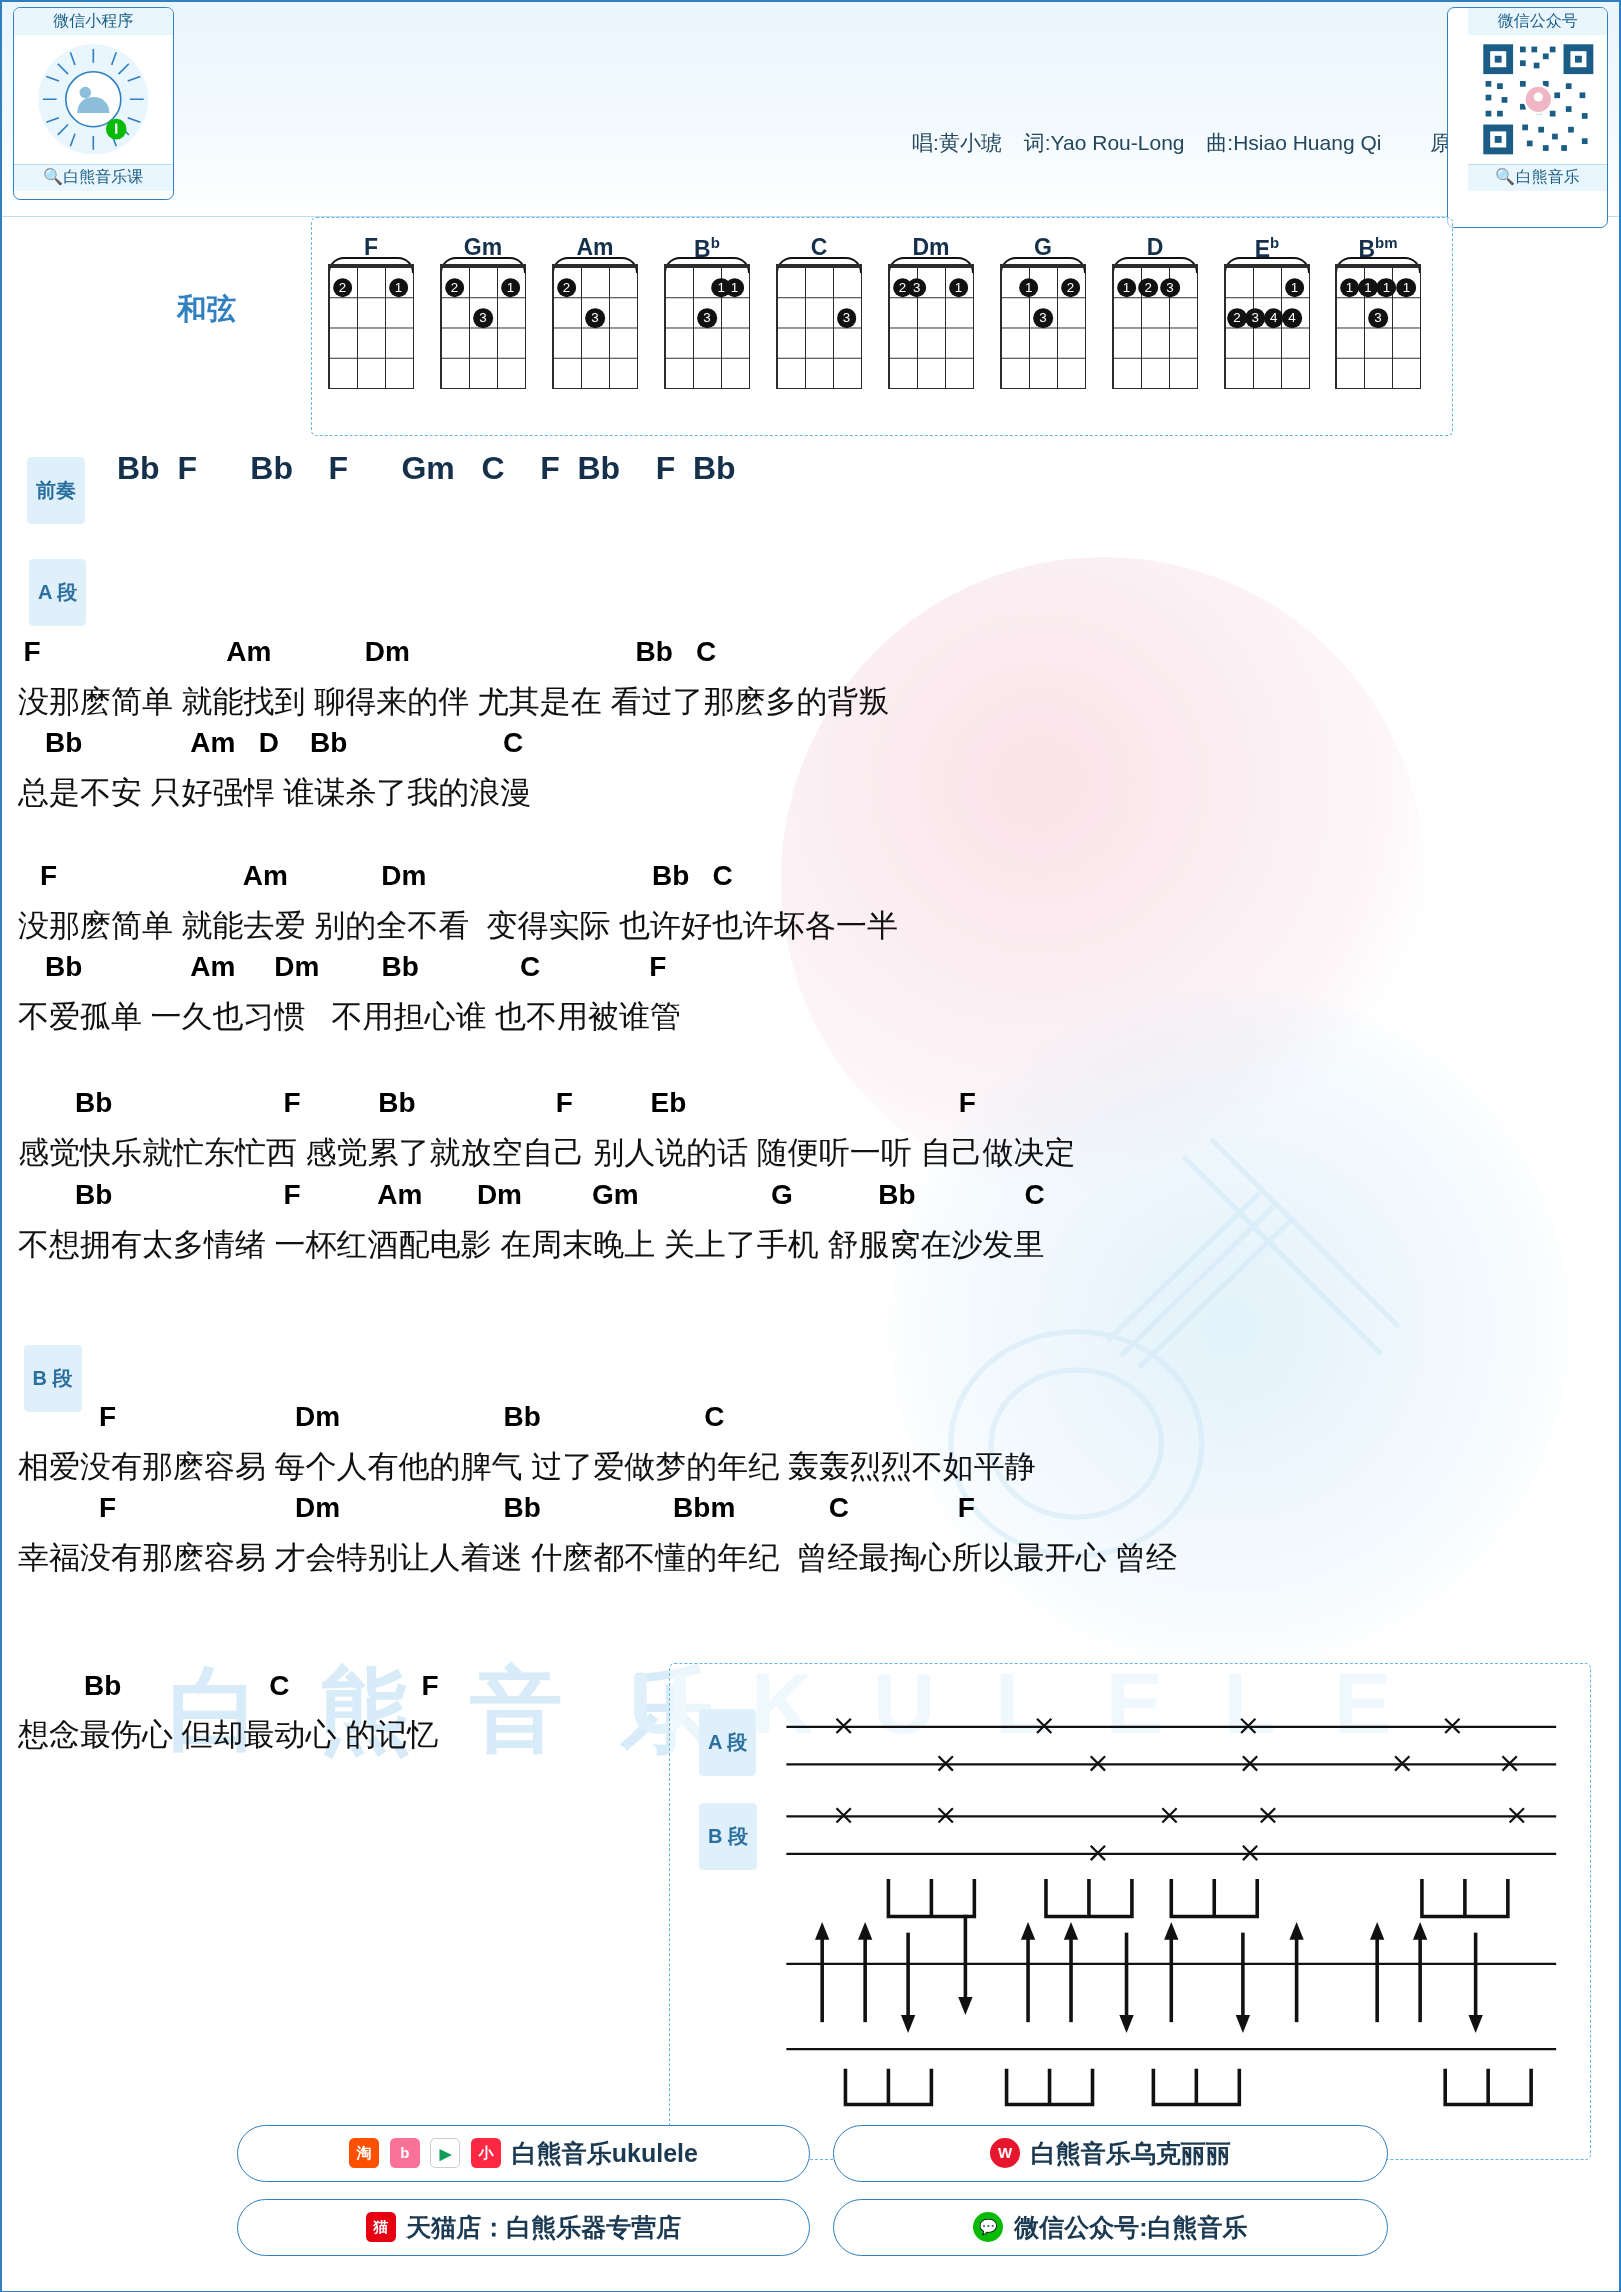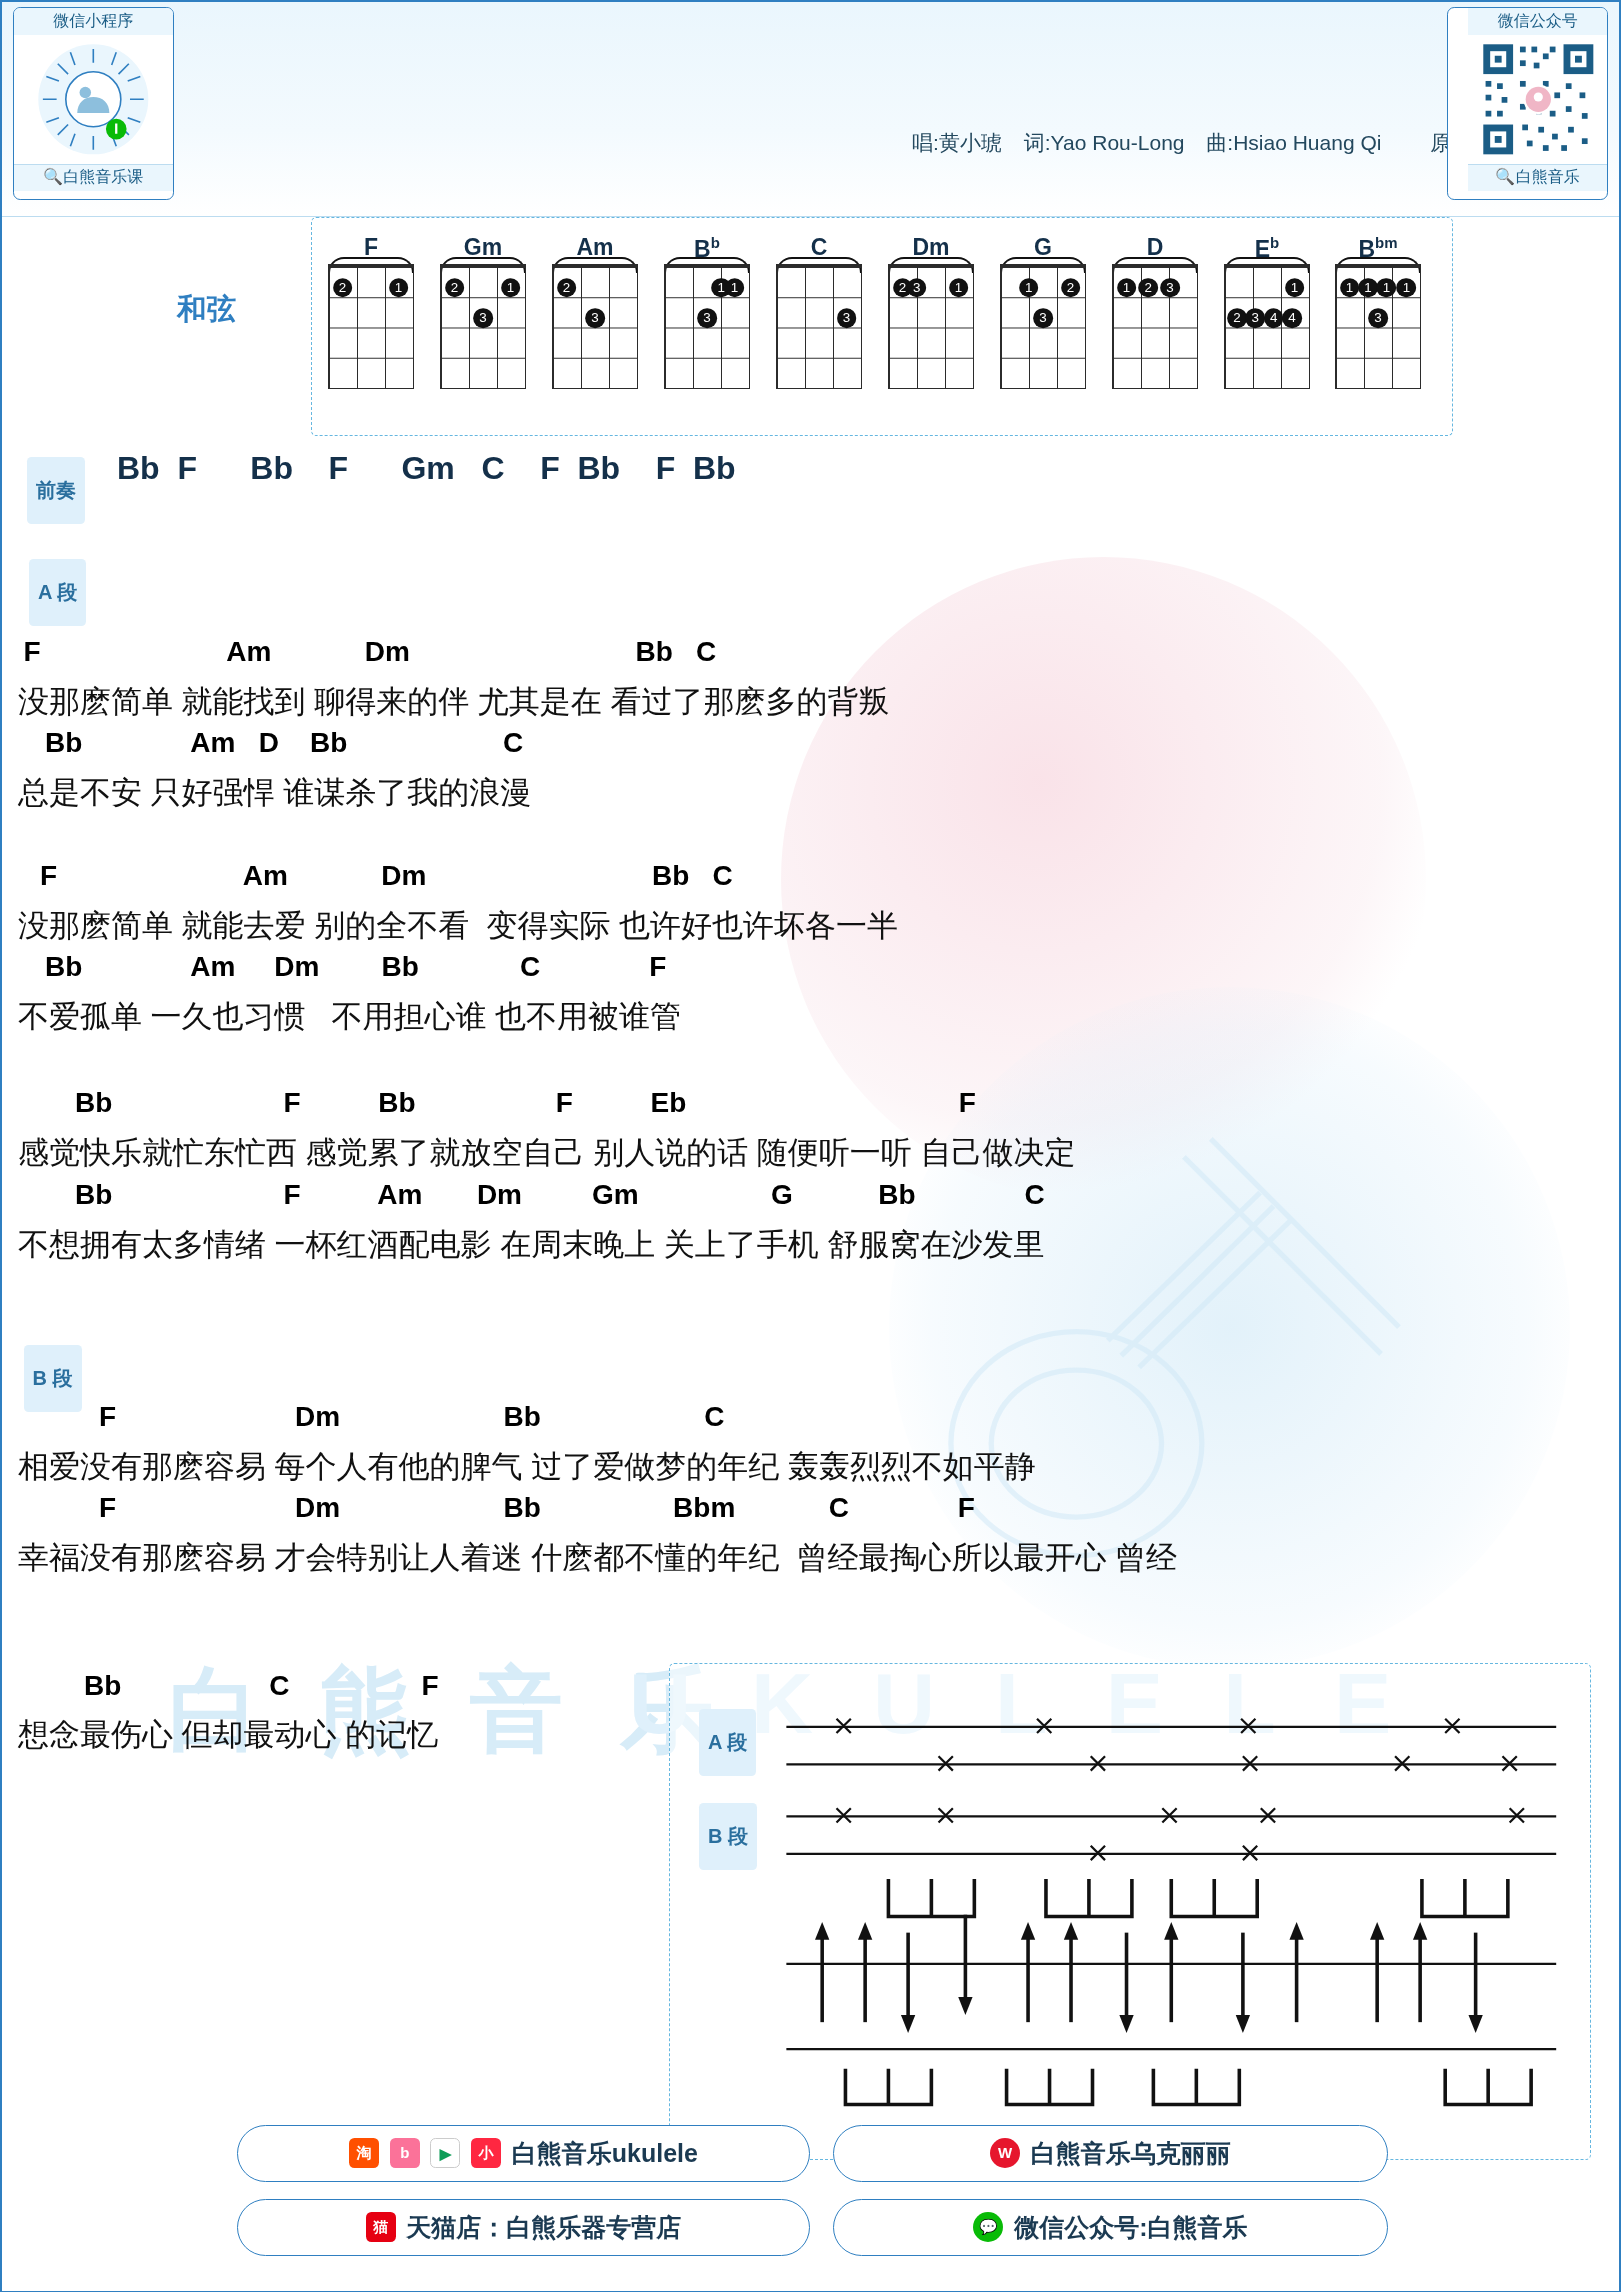--- a/index.html
+++ b/index.html
@@ -63,21 +63,21 @@
     text-align:right; font-size:21px; color:#23485e;
   }
   .subtitle span { margin-right:16px; }
   .subtitle .gap { margin-left:27px; }
 
   .qr-box {
     position:absolute; border:1.8px solid #2f7fc1; border-radius:7.2px;
     background:#fff; overflow:hidden;
   }
   .qr-box.left { left:10.7px; top:5.4px; width:161px; height:193px; }
-  .qr-box.right { right:10.7px; top:5.4px; width:161px; height:193px;padding-left:20px; }
+  .qr-box.right { right:10.7px; top:5.4px; width:161px; height:221px;padding-left:20px; }
   .qr-cap {
     font-size:16px; color:#1b5d86; text-align:center;
     padding:2.7px 0; background:#eaf6fd;
   }
   .qr-cap.bottom { border-top:0.9px solid #bcdcf0; }
   .qr-img { width:100%; height:129px; position:relative; }
   .qr-inner { position:absolute; inset:7.2px; }
   .qrmini { width:100%; height:100%; }
 
   

